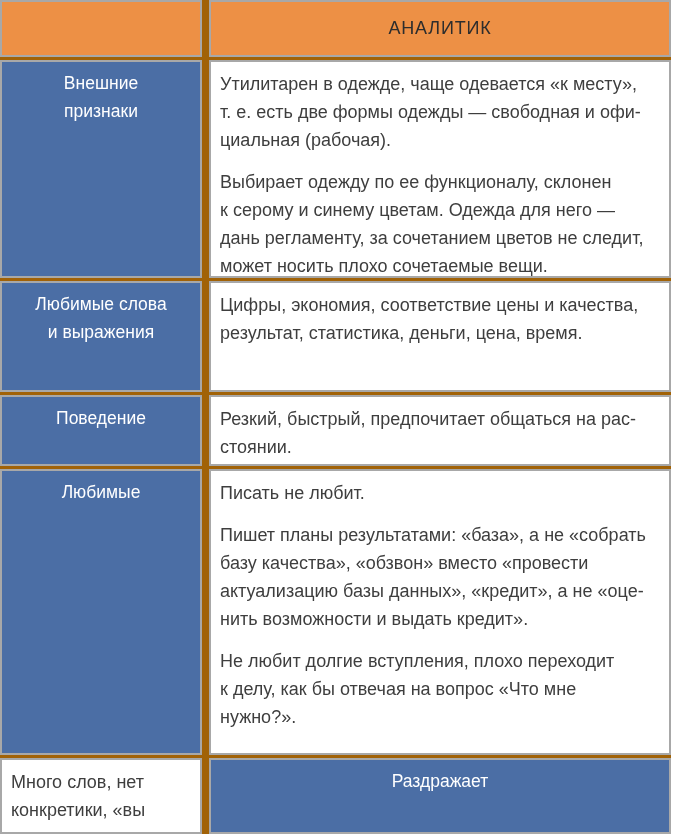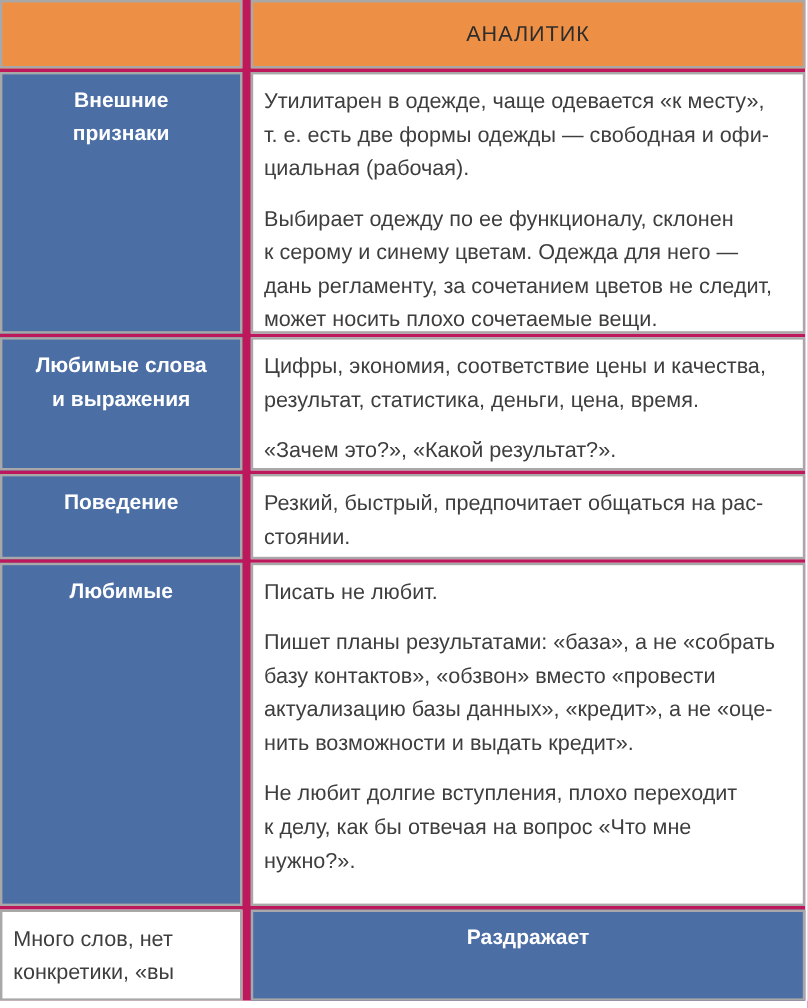--- a/index.html
+++ b/index.html
@@ -9,21 +9,21 @@
     font-family: "Liberation Sans", sans-serif;
   }
   .table {
     width: 671px;
     height: 834px;
     display: grid;
     grid-template-columns: 202px 462px;
     grid-template-rows: 57px 218px 111px 71px 286px 76px;
     column-gap: 7px;
     row-gap: 3px;
-    background: #be185d;
+    background: #a16207;
   }
   .cell {
     box-sizing: border-box;
     border: 2px solid var(--border, #a8a8a8);
     overflow: hidden;
   }
   .header-cell {
     background: var(--header-bg, #ed9045);
   }
   .header-cell.title {
@@ -32,21 +32,21 @@
     justify-content: center;
   }
   .header-title {
     font-size: 18px;
     letter-spacing: 0.8px;
     color: #2d2d2d;
   }
   .label-cell {
     background: var(--label-bg, #4b6ea5);
     color: #ffffff;
-    font-weight: bold;
+    font-weight: normal;
     font-size: 17.5px;
     line-height: 28px;
     text-align: center;
     padding-top: 7px;
     white-space: pre-line;
   }
   .content-cell {
     background: #ffffff;
     color: var(--text, #3e3e3e);
     font-size: 18px;
@@ -78,34 +78,33 @@
 к серому и синему цветам. Одежда для него —
 дань регламенту, за сочетанием цветов не следит,
 может носить плохо сочетаемые вещи.</p>
   </div>
 
   <div class="cell label-cell">Любимые слова
 и выражения</div>
   <div class="cell content-cell">
     <p>Цифры, экономия, соответствие цены и качества,
 результат, статистика, деньги, цена, время.</p>
-    <p>«Зачем это?», «Какой результат?».</p>
   </div>
 
   <div class="cell label-cell">Поведение</div>
   <div class="cell content-cell">
     <p>Резкий, быстрый, предпочитает общаться на рас-
 стоянии.</p>
   </div>
 
   <div class="cell label-cell">Любимые</div>
   <div class="cell content-cell">
     <p>Писать не любит.</p>
     <p>Пишет планы результатами: «база», а не «собрать
-базу контактов», «обзвон» вместо «провести
+базу качества», «обзвон» вместо «провести
 актуализацию базы данных», «кредит», а не «оце-
 нить возможности и выдать кредит».</p>
     <p>Не любит долгие вступления, плохо переходит
 к делу, как бы отвечая на вопрос «Что мне
 нужно?».</p>
   </div>
 
   <div class="cell content-cell">
     <p>Много слов, нет конкретики, «вы тратите мое
 время».</p>

